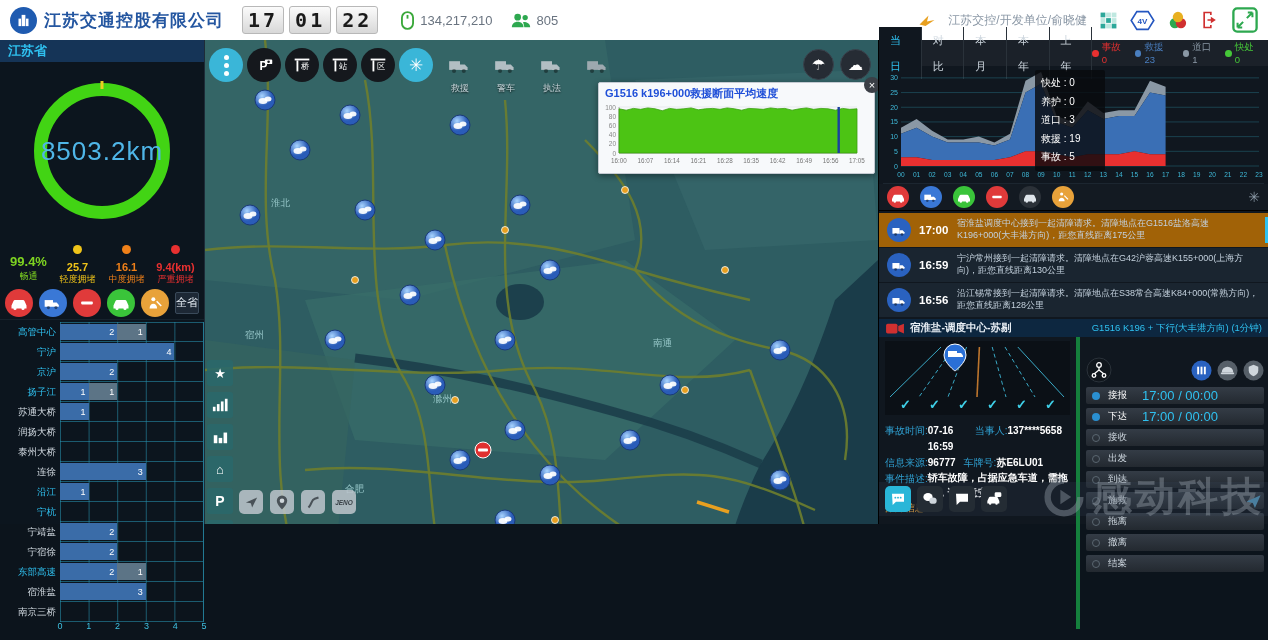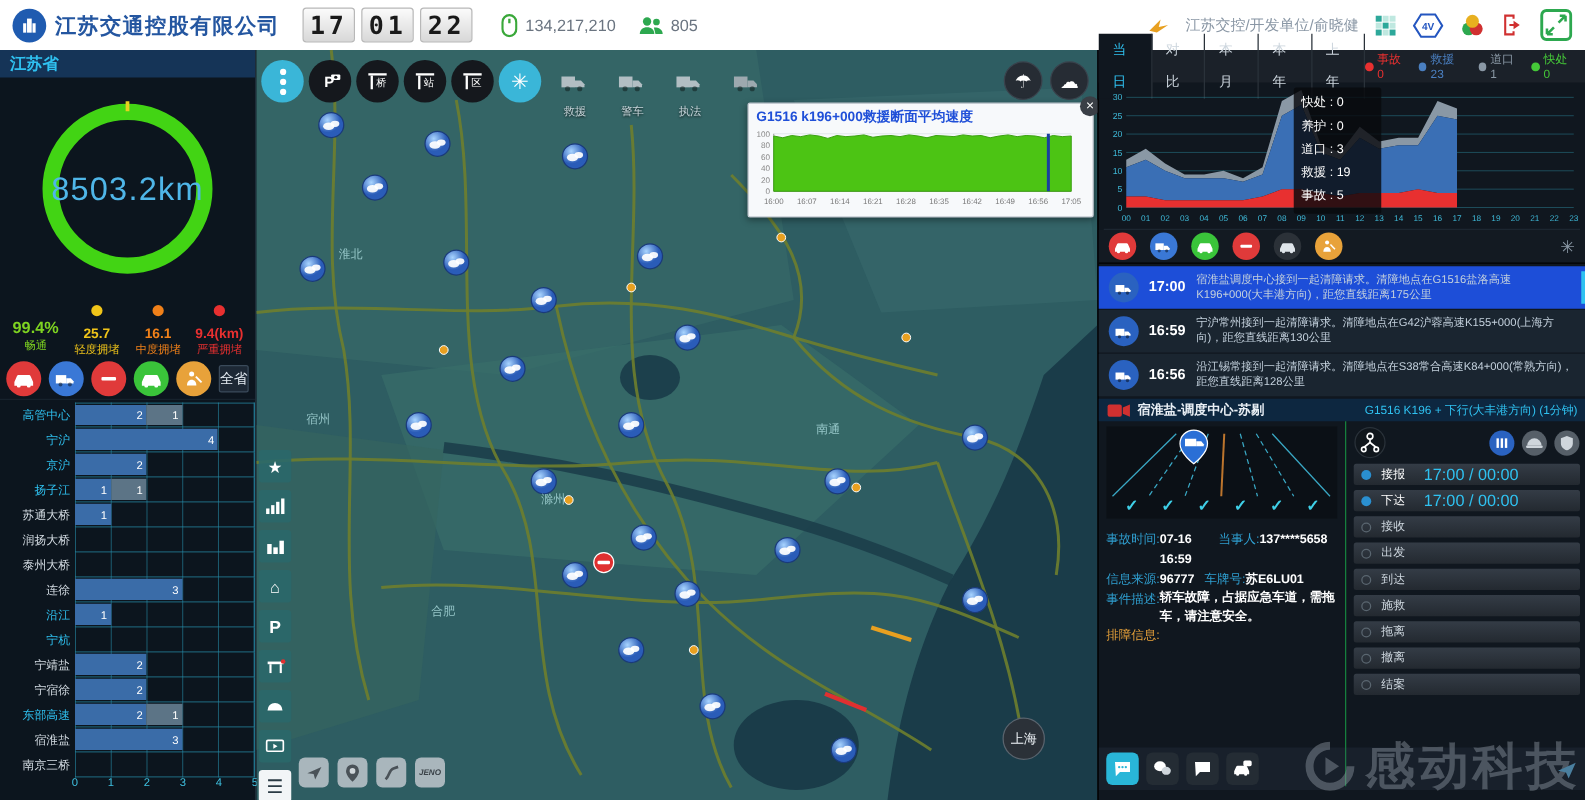--- a/index.html
+++ b/index.html
@@ -4,21 +4,21 @@
 <style>
 *{margin:0;padding:0;box-sizing:border-box}
 html,body{width:1268px;height:640px;overflow:hidden;background:#0c141c;font-family:"Liberation Sans",sans-serif}
 .header{height:40px;background:#fff;display:flex;align-items:center;padding:0 10px;position:relative}
 .logo{width:27px;height:27px;border-radius:50%;background:#1f5bb0;display:flex;align-items:center;justify-content:center;margin-right:7px}
 .company{font-size:17px;font-weight:bold;color:#2456a0;letter-spacing:1px;margin-right:18px}
 .flip{display:inline-block;background:linear-gradient(#fbfbfb,#d8d8d8);border:1px solid #b8b8b8;border-radius:3px;padding:1px 5px;font-size:20px;font-weight:bold;color:#1a1a1a;margin-right:5px;font-family:"DejaVu Sans Mono",monospace;letter-spacing:3px}
 .hstat{display:flex;align-items:center;gap:6px;margin-left:18px;color:#6a7480;font-size:13px}
 .hright{position:absolute;right:10px;top:0;height:40px;display:flex;align-items:center;gap:12px}
 .user-info{color:#8a97a5;font-size:12px}
-.main{display:flex;height:600px}
+.main{display:flex;height:484px}
 
 .left-panel{width:205px;background:#0c151e;border-right:1px solid #1e2c38;position:relative;flex:none}
 .panel-title{height:22px;background:#153457;color:#2fc1f0;font-size:13px;font-weight:bold;line-height:22px;padding-left:8px}
 .gauge-area{height:178px;display:flex;align-items:center;justify-content:center}
 .ring{width:136px;height:136px;border:13px solid #42d414;border-radius:50%;display:flex;align-items:center;justify-content:center;position:relative}
 .ring .tick{position:absolute;top:-15px;left:50%;width:3px;height:8px;background:#e8d020;transform:translateX(-50%)}
 .gval{color:#4fb6e8;font-size:26px;letter-spacing:1px}
 .stats{height:46px;display:flex;align-items:center;padding:0 4px}
 .stat{flex:1;text-align:center;line-height:1.25}
 .stat .dot{display:inline-block;width:9px;height:9px;border-radius:50%;margin-bottom:2px}
@@ -65,31 +65,31 @@
 .tab.active{color:#2fc1f0;background:#10171f}
 .legend{margin-left:auto;display:flex;gap:8px;padding-right:8px;align-items:flex-start}
 .litem{display:flex;align-items:center;gap:3px;font-size:9.5px}
 .ldot{width:7px;height:7px;border-radius:50%}
 .rchart-box{position:relative;height:118px;margin:0 4px;border-bottom:1px solid #1c2630}
 .tooltip{position:absolute;left:152px;top:4px;width:70px;background:rgba(8,10,14,.82);color:#fff;font-size:10px;padding:4px 6px;line-height:1.85;z-index:3;border-radius:2px}
 .icon-strip{height:27px;display:flex;align-items:center;gap:11px;padding:0 8px;background:#131a22;border-bottom:1px solid #000}
 .gear{margin-left:auto;color:#8a98a5;font-size:14px}
 .events{padding-top:2px}
 .evrow{height:34px;display:flex;align-items:center;margin-bottom:1px;background:#1a2530;position:relative}
-.evrow.active{background:#1d4ed8}
+.evrow.active{background:#a16207}
 .evrow .time{width:38px;font-size:11.5px;color:#fff;font-weight:bold;flex:none}
 .evrow .txt{flex:1;font-size:9px;color:#c3d0dc;line-height:1.3;padding-right:8px}
 .evicon{width:40px;display:flex;justify-content:center;flex:none}
 .scroll-thumb{position:absolute;right:0;top:4px;width:3px;height:26px;background:#2fc1f0}
 .cam-header{height:18px;background:#0d2740;display:flex;align-items:center;padding:0 6px;margin-top:2px}
 .cam-title{font-size:10.5px;color:#e8eef4;font-weight:bold;margin-left:5px}
 .cam-loc{margin-left:auto;font-size:9.5px;color:#2fc1f0}
 .split{display:flex;height:292px}
 .split-l{width:197px;padding:4px 6px 0 6px}
-.split-r{width:193px;border-left:1px solid #15803d;padding:0 4px 0 6px}
+.split-r{width:193px;border-left:4px solid #15803d;padding:16px 4px 0 6px}
 .details{margin-top:4px;font-size:10px;line-height:1.6}
 .drow{display:flex}
 .dl{color:#2f9fd0;white-space:nowrap}
 .dv{color:#fff;font-weight:bold;margin-right:8px}
 .dl.warn{color:#e8a23a}
 .desc{color:#fff;font-weight:bold;flex:1;line-height:1.45}
 .res-icons{display:flex;align-items:center;height:34px}
 .res-right{margin-left:auto;display:flex;gap:5px}
 .tlrow{height:17px;display:flex;align-items:center;margin-bottom:4px;background:linear-gradient(#343c46,#232930);border-radius:2px;padding:0 6px;font-size:9.5px}
 .tlrow .td{width:8px;height:8px;border-radius:50%;margin-right:8px;flex:none}

